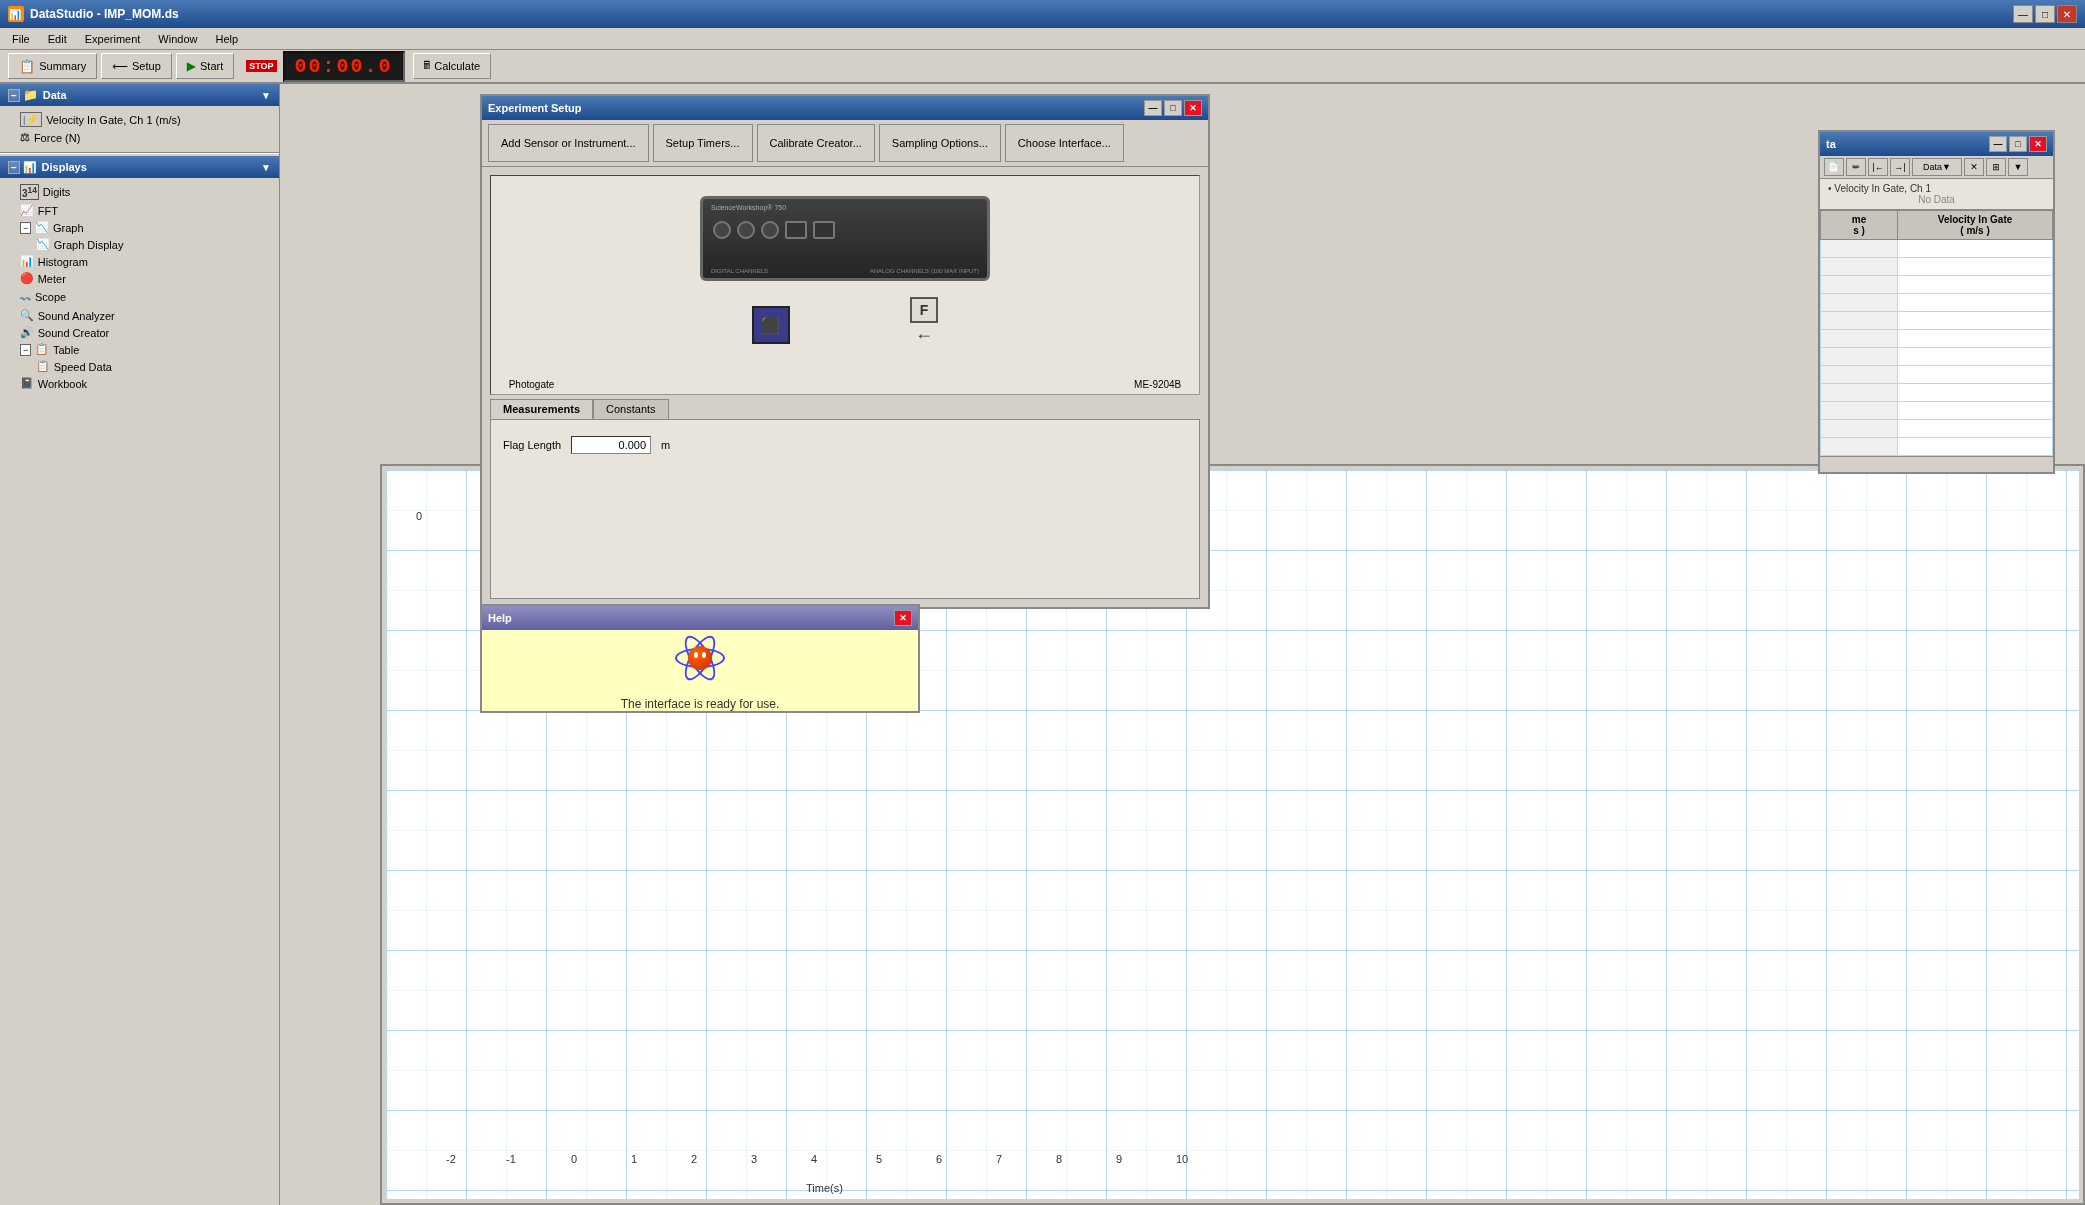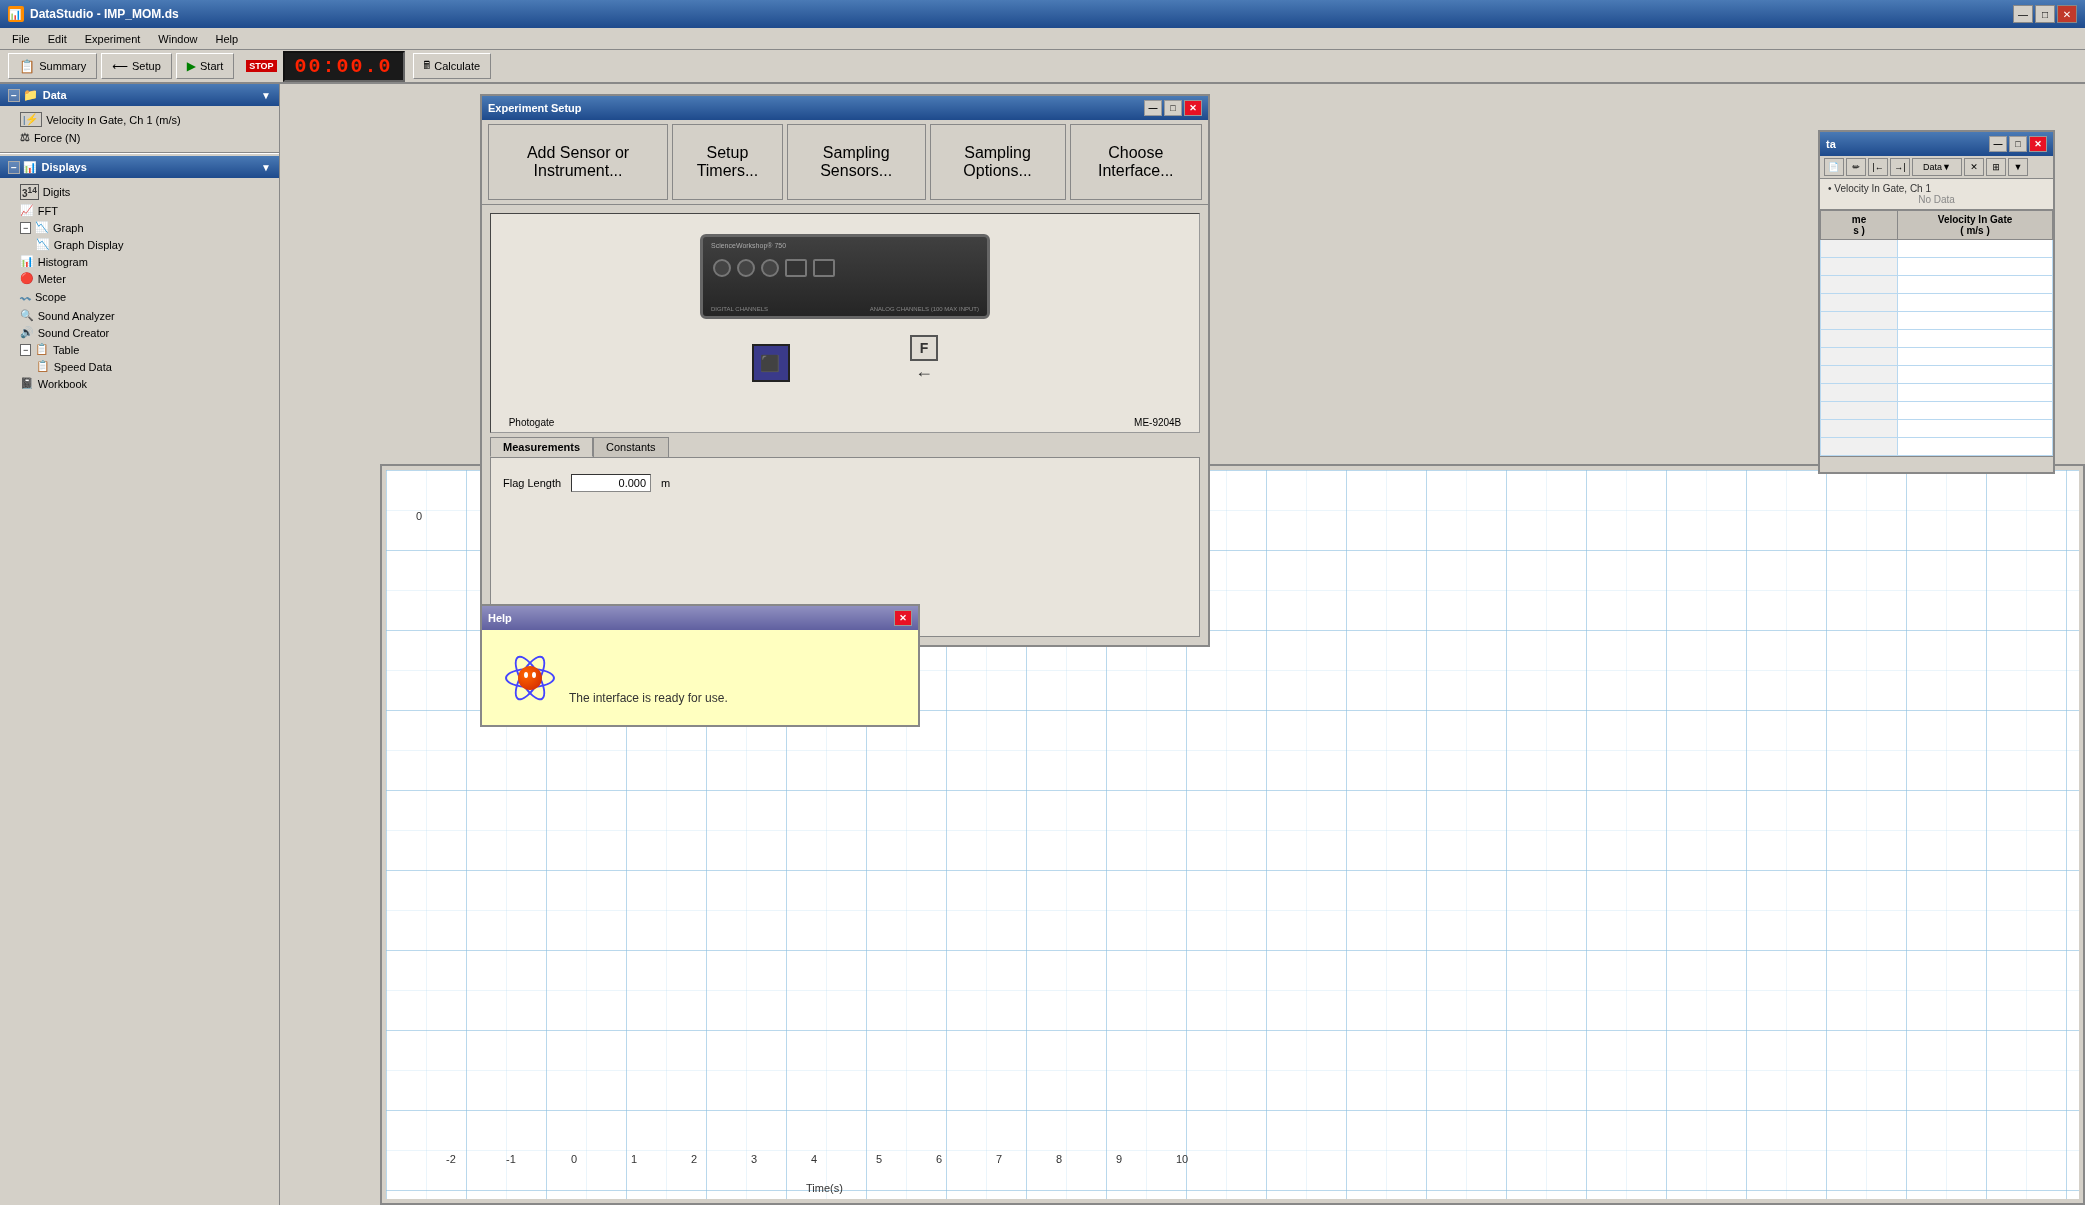--- a/index.html
+++ b/index.html
@@ -222,23 +222,23 @@
     .dialog-toolbar {
       display: flex;
       background: #d4d0c8;
       padding: 4px 6px;
       gap: 4px;
       border-bottom: 1px solid #888;
     }
     .dialog-toolbar-btn {
       background: #d4d0c8;
       border: 1px solid #888;
-      padding: 19px 12px;
+      padding: 12px 12px;
       cursor: pointer;
-      font-size: 16px;
+      font-size: 11px;
     }
 
     .dialog-content {
       padding: 8px;
       background: #d4d0c8;
     }
 
     .device-area {
       background: #e8e4dc;
       border: 1px inset #999;
@@ -308,24 +308,25 @@
       position: absolute;
       left: 200px;
       top: 520px;
       width: 440px;
       background: #d4d0c8;
       border: 2px solid #888;
       z-index: 11;
     }
     .help-content {
       display: flex;
-      align-items: flex-end;
+      align-items: center;
       background: #ffffc0;
-      padding: 20px;
+      padding: 0;
       gap: 12px;
+      flex-direction: column;
     }
     .help-text {
       font-size: 12px;
       color: #333;
     }
 
     
     .dialog-table {
       position: absolute;
       right: 30px;
@@ -636,21 +637,21 @@
         <div class="dialog-win-controls">
           <div class="dialog-win-btn">—</div>
           <div class="dialog-win-btn">□</div>
           <div class="dialog-win-btn close">✕</div>
         </div>
       </div>
 
       <div class="dialog-toolbar">
         <button class="dialog-toolbar-btn">Add Sensor or Instrument...</button>
         <button class="dialog-toolbar-btn">Setup Timers...</button>
-        <button class="dialog-toolbar-btn">Sampling Sensors...</button>
+        <button class="dialog-toolbar-btn">Calibrate Creator...</button>
         <button class="dialog-toolbar-btn">Sampling Options...</button>
         <button class="dialog-toolbar-btn">Choose Interface...</button>
       </div>
 
       <div class="dialog-content">
 
         <div class="device-area">
 
           <div style="width:290px;height:85px;background:linear-gradient(to bottom,#404040,#252525);border:3px solid #666;border-radius:6px;position:relative;margin-top:10px;">
             <div style="position:absolute;top:5px;left:8px;color:#aaa;font-size:7px;">ScienceWorkshop® 750</div>

